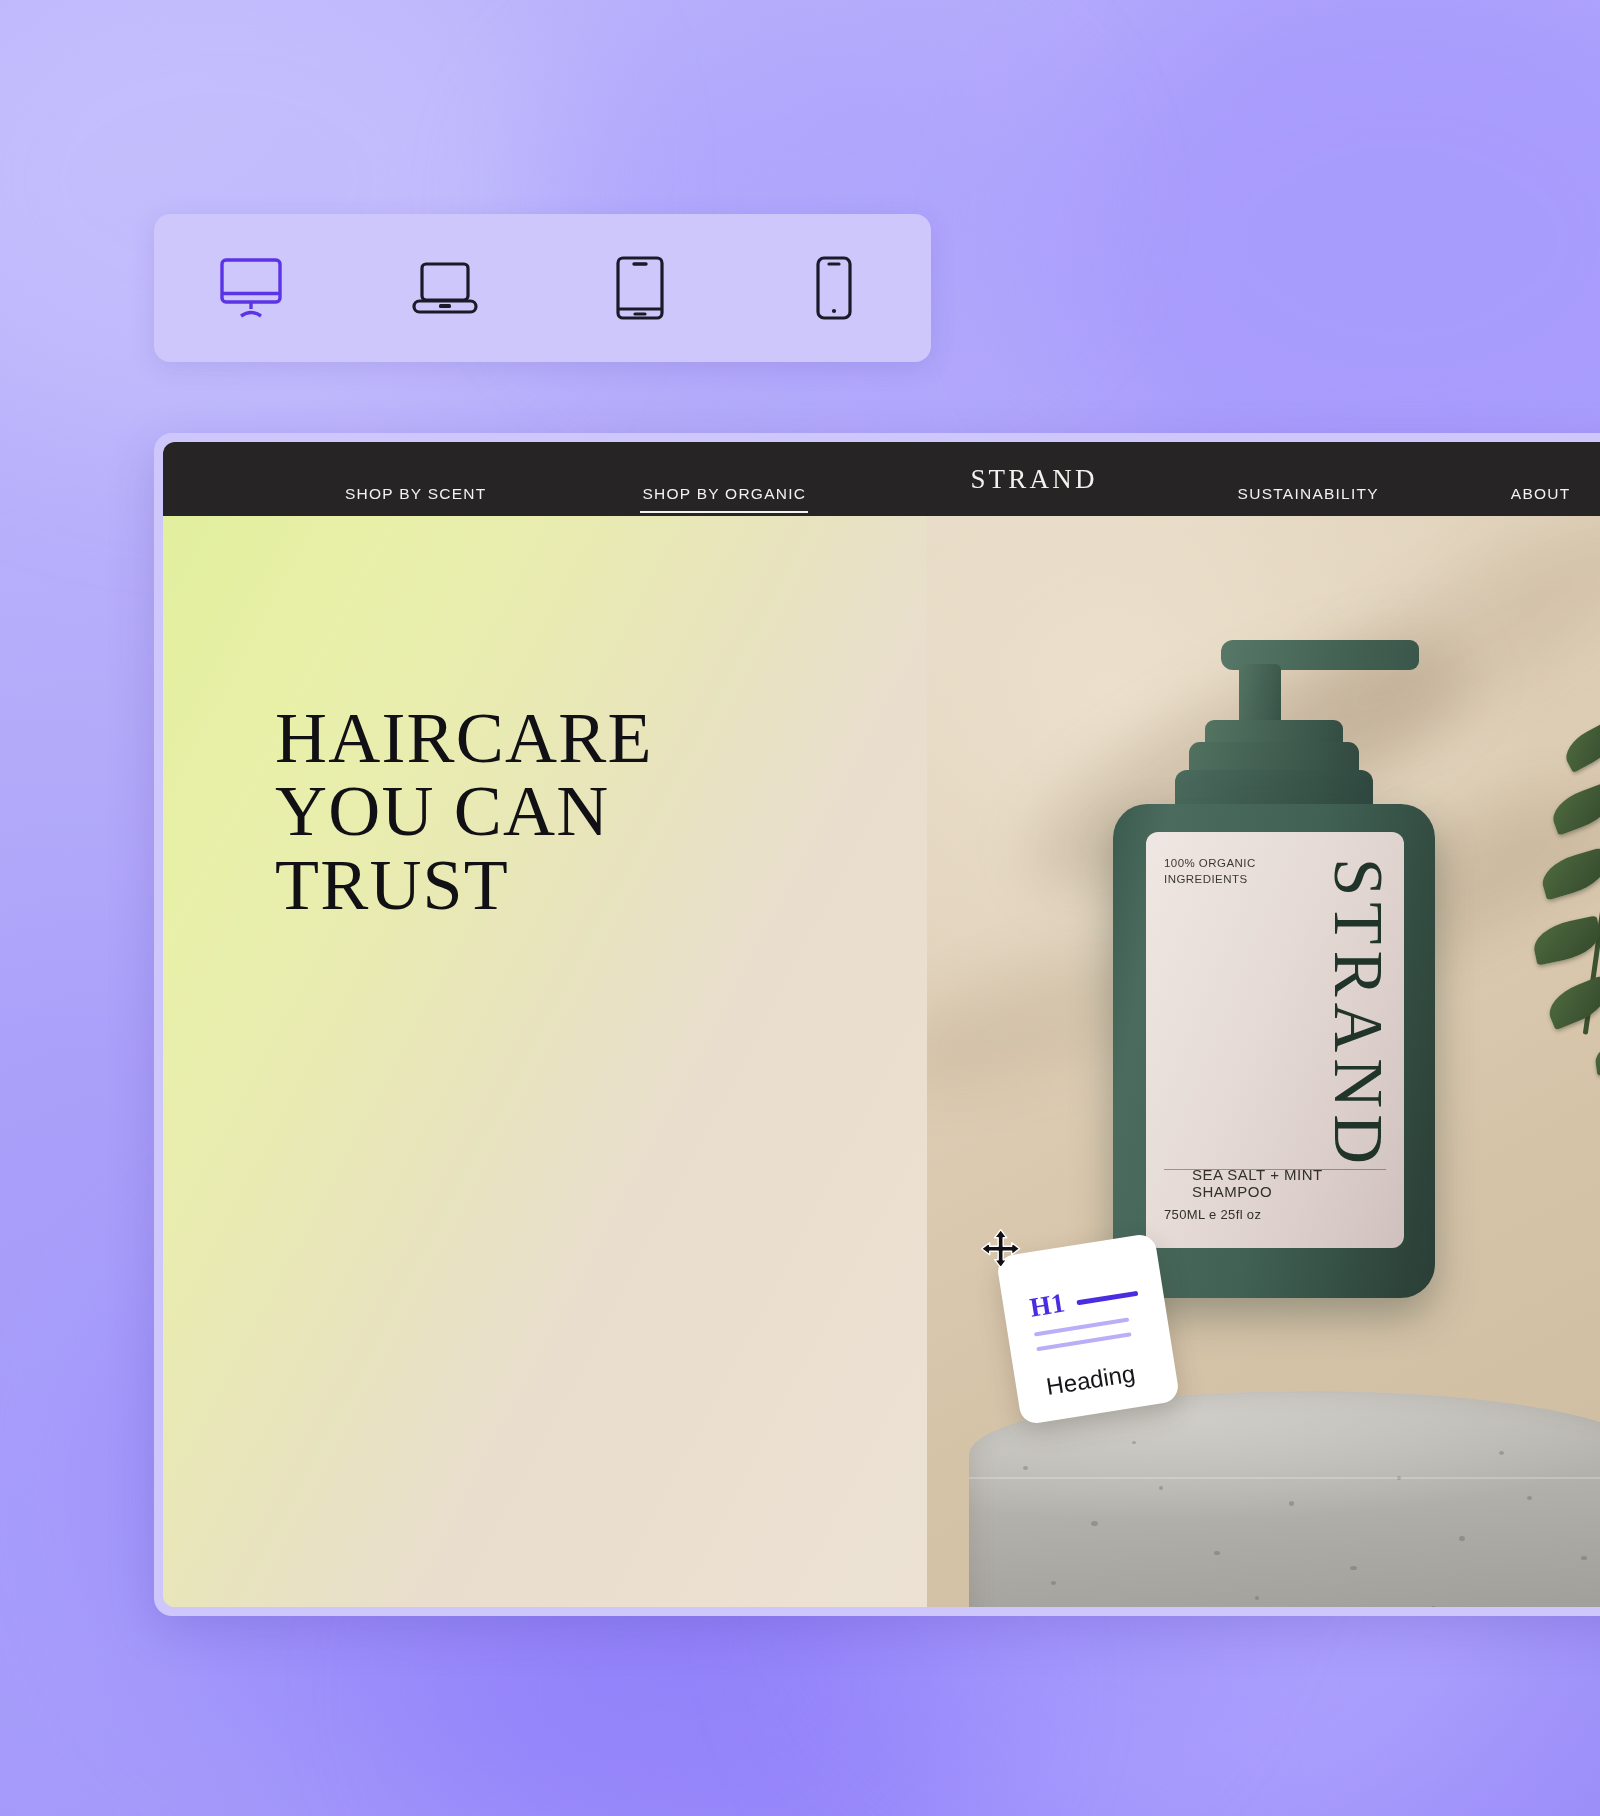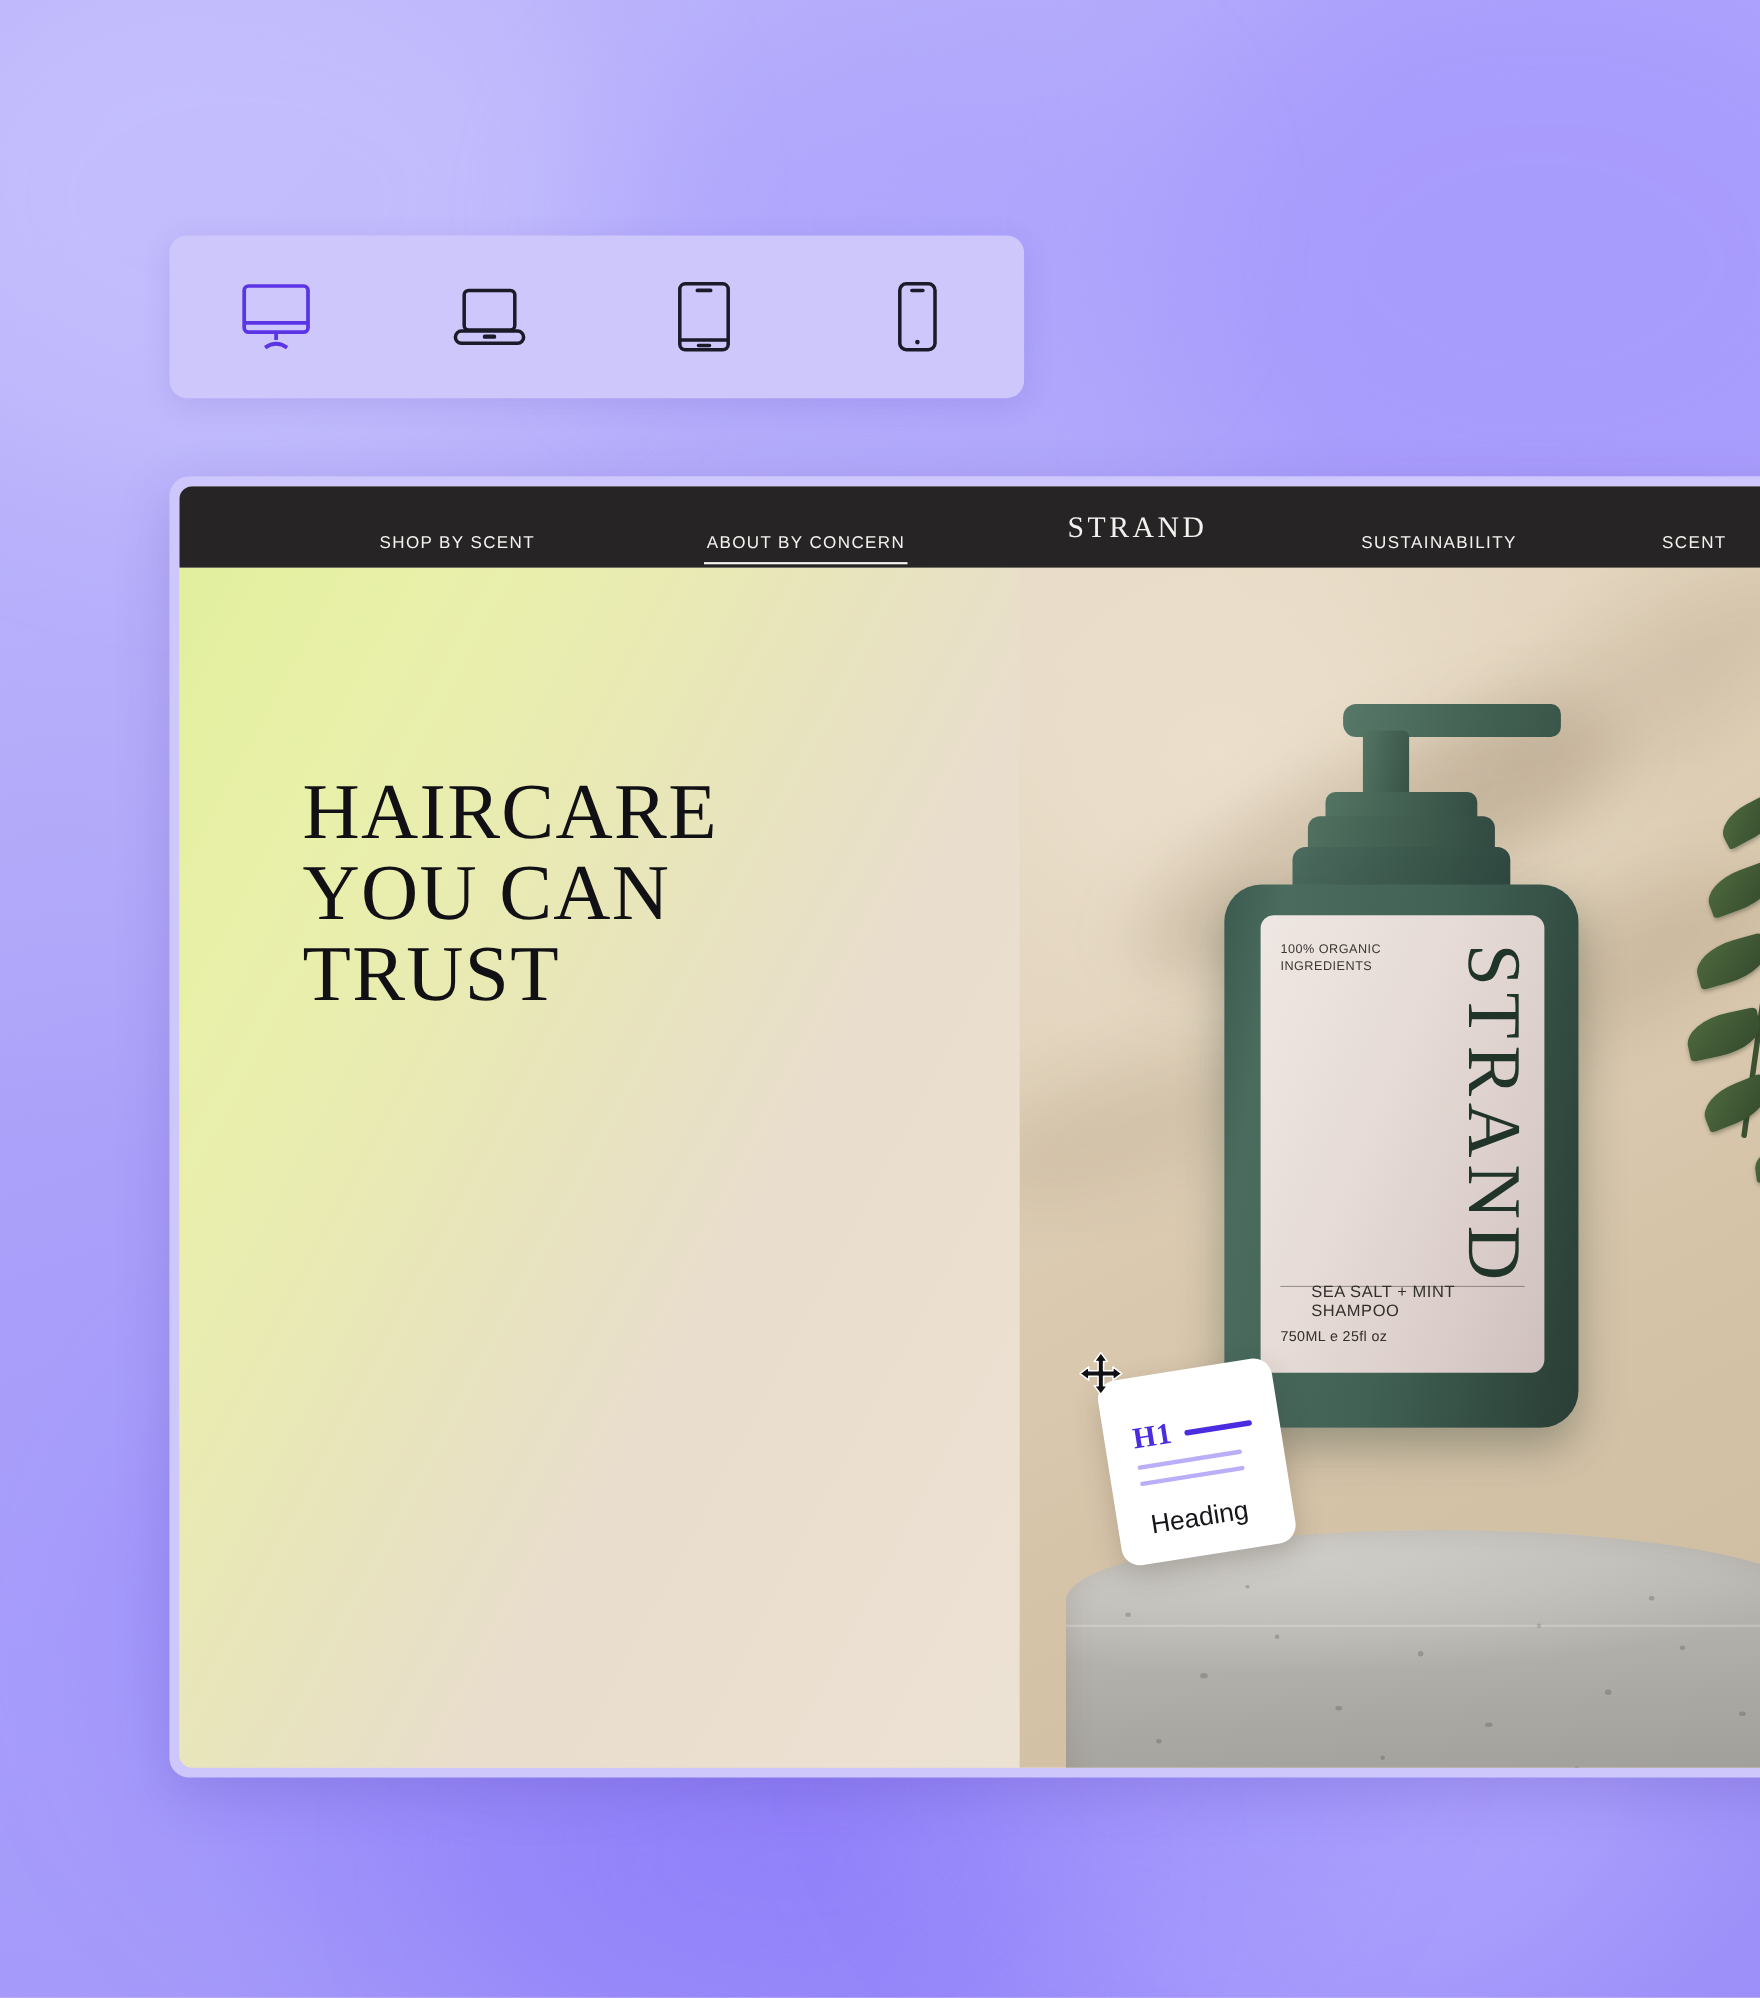--- a/index.html
+++ b/index.html
@@ -499,30 +499,30 @@
 
 </div>
 
 <div class="browser-window">
   <div class="browser-viewport">
 
     <nav class="site-nav">
       <div class="nav-left">
         <span class="nav-link">SHOP BY SCENT</span>
         <span class="nav-gap-a"></span>
-        <span class="nav-link is-active">ABOUT BY CONCERN</span>
+        <span class="nav-link is-active">SHOP BY ORGANIC</span>
       </div>
 
       <span class="brand-logo">STRAND</span>
 
       <div class="nav-right">
         <span class="nav-gap-c"></span>
         <span class="nav-link">SUSTAINABILITY</span>
         <span class="nav-gap-b"></span>
-        <span class="nav-link">SCENT</span>
+        <span class="nav-link">ABOUT</span>
 
       </div>
     </nav>
 
     <div class="hero">
 
       <div class="hero-left">
         <h1 class="hero-headline">HAIRCARE
 YOU CAN
 TRUST</h1>

